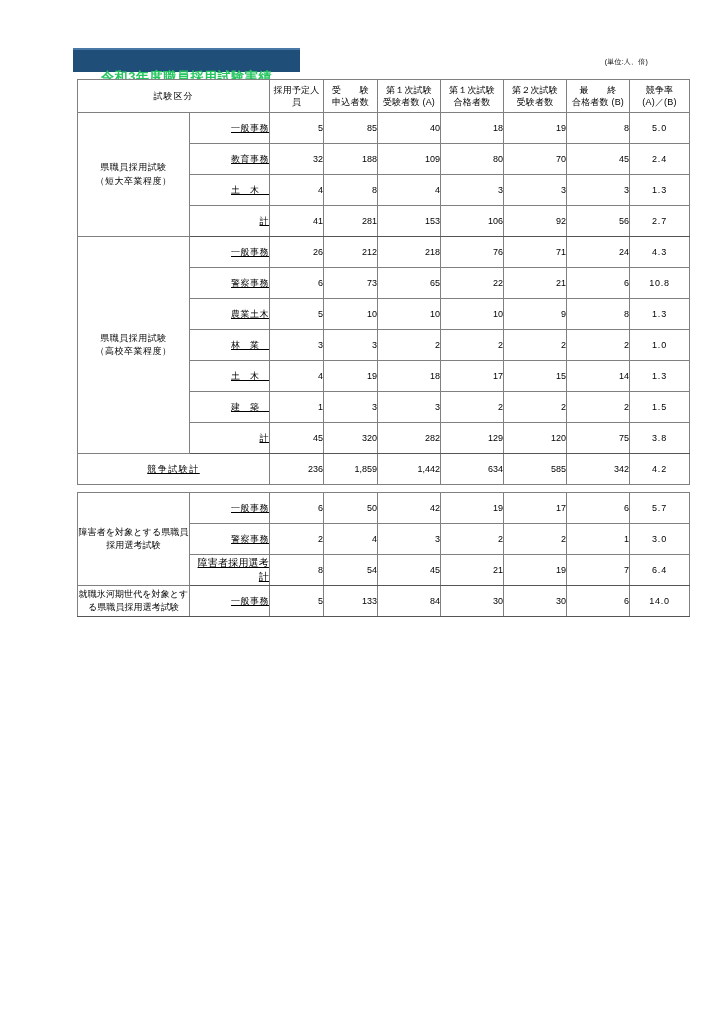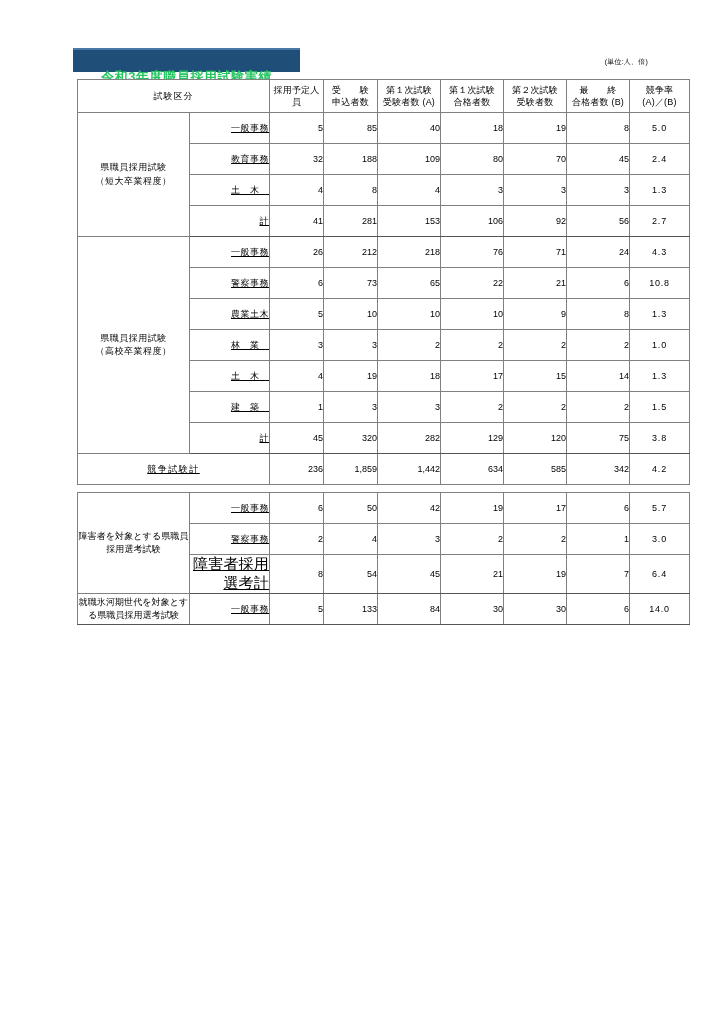--- a/index.html
+++ b/index.html
@@ -123,21 +123,21 @@
     padding: 0 4px;
   }
   td.cat {
     text-align: right;
     font-size: 10px;
     letter-spacing: 0.5px;
     height: 30px;
     text-decoration: underline;
   }
   td.cat.wide { letter-spacing: 10px; text-indent: 10px; }
-  td.cat.small { font-size: 15px; letter-spacing: 0.2px; }
+  td.cat.small { font-size: 10px; letter-spacing: 0.2px; }
   td.num {
     text-align: right;
     font-size: 10px;
     padding-right: 7px;
     font-variant-numeric: tabular-nums;
   }
   td.rate {
     text-align: center;
     font-size: 10px;
     padding-right: 10px;

